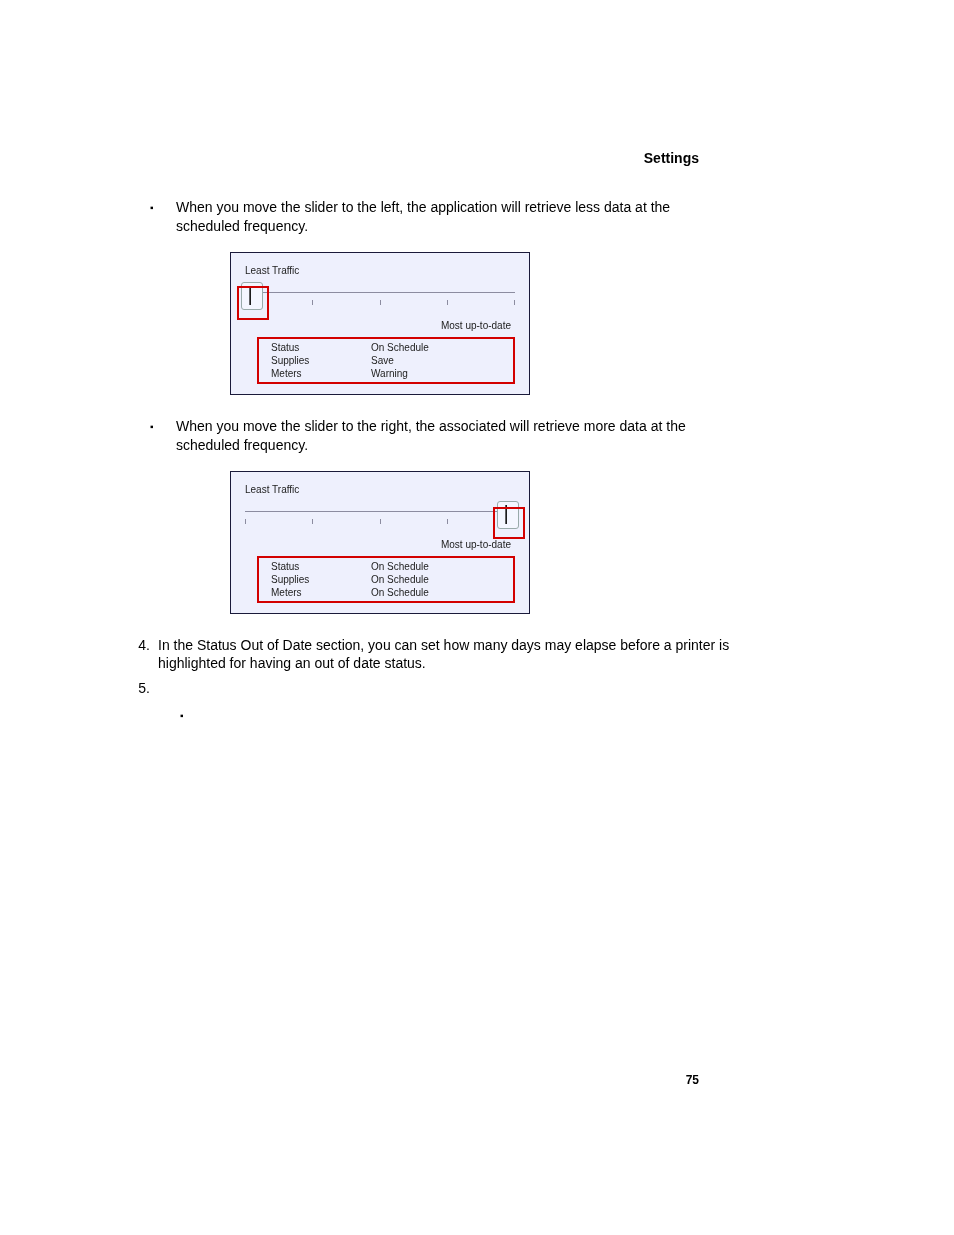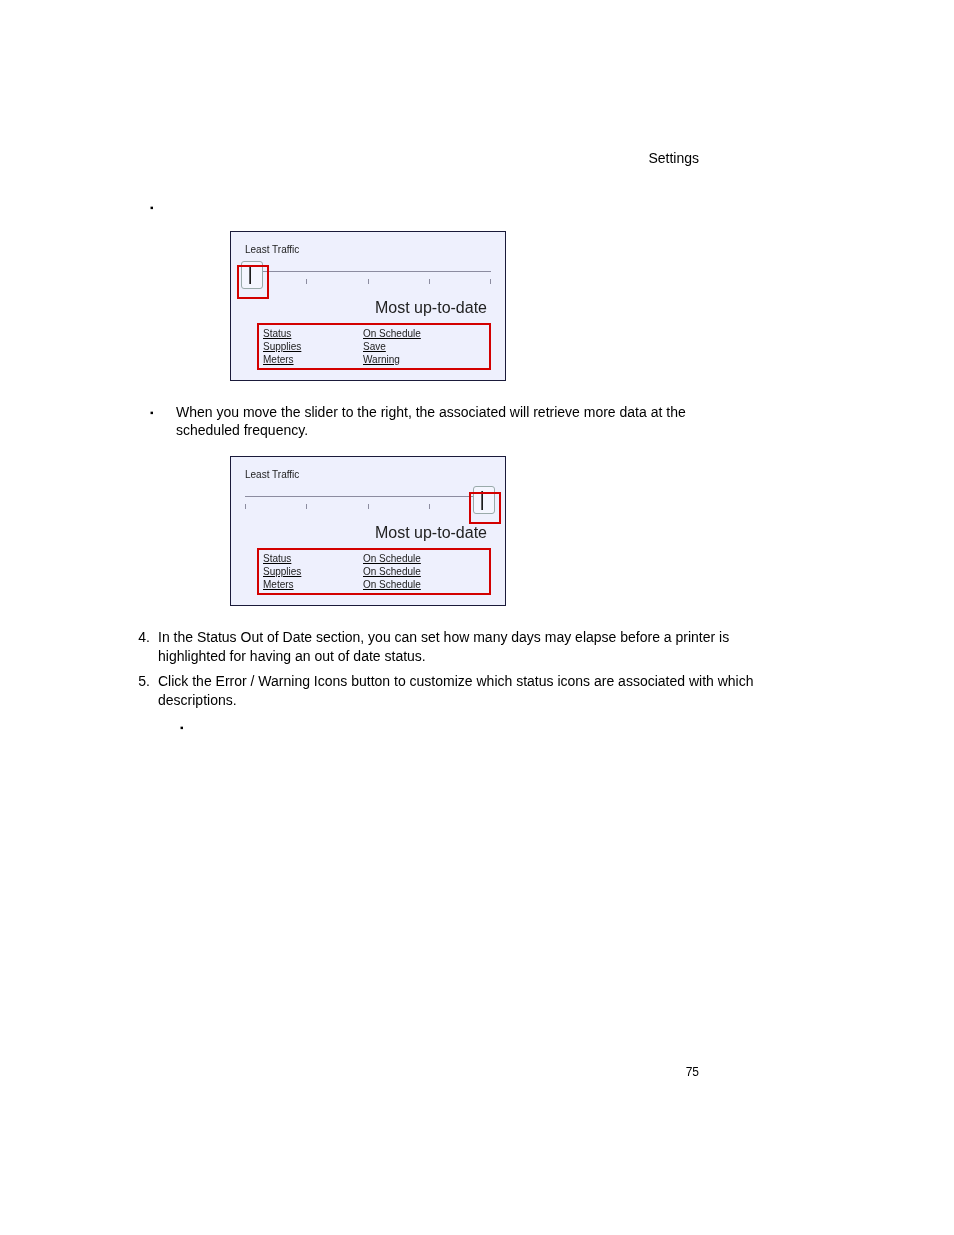--- a/index.html
+++ b/index.html
@@ -1,63 +1,64 @@
 <!DOCTYPE html>
 <html><head>
 <meta charset="utf-8">
 <style>
   html,body{margin:0;padding:0;background:#fff;font-family:Arial,Helvetica,sans-serif;color:#000;}
   .page{width:954px;height:1235px;position:relative;box-sizing:border-box;padding:150px 120px 0 120px;}
-  .header-right{position:absolute;top:150px;right:255px;font-size:14px;}
+  .header-right{position:absolute;top:150px;right:255px;font-size:14px;font-weight:bold;}
   .body{margin-top:48px;}
   .bullet-row{display:flex;align-items:flex-start;font-size:14px;line-height:1.35;margin-left:30px;}
   .num-row{display:flex;align-items:flex-start;font-size:14px;line-height:1.35;}
   .bullet-row .marker{width:26px;flex:0 0 26px;font-size:10px;padding-top:3px;}
   .num-row .marker{width:30px;flex:0 0 30px;text-align:right;padding-right:8px;}
   .bullet-row .txt,.num-row .txt{flex:1;max-width:560px;}
   .sub-bullet{display:flex;align-items:flex-start;font-size:14px;line-height:1.35;margin-left:60px;margin-top:8px;}
   .sub-bullet .marker{width:24px;flex:0 0 24px;font-size:10px;padding-top:3px;}
   .sub-bullet .txt{flex:1;max-width:540px;}
   .cb{display:inline-block;width:11px;height:11px;border:1px solid #000;vertical-align:middle;margin-right:2px;position:relative;top:-1px;}
   .serif-run{font-family:"Times New Roman",Times,serif;font-size:14.5px;}
   .fw{
-    width:276px;margin:16px 0 22px 110px;
+    width:300px;margin:16px 0 22px 110px;
     border:1px solid #1a1a3a;background:#eef0fd;position:relative;
     padding:12px 14px 10px 14px;box-sizing:border-box;
   }
   .fw .lt{font-size:10px;color:#222;margin-bottom:6px;}
   .slider-area{position:relative;height:34px;}
   .slider-track{position:absolute;left:0;right:0;top:10px;height:0;border-top:1px solid #8c8ca0;}
   .ticks{position:absolute;left:0;right:0;top:18px;display:flex;justify-content:space-between;}
   .ticks span{width:1px;height:5px;background:#8c8ca0;}
   .thumb{position:absolute;top:0;width:20px;height:26px;background:#f4f6ff;border:1px solid #9aa;border-radius:3px;display:flex;align-items:center;justify-content:center;}
   .thumb.left{left:-4px;}
   .thumb.right{right:-4px;}
   .thumb-box{position:absolute;border:2px solid #d30000;pointer-events:none;}
   .thumb-box.left{top:4px;left:-8px;width:28px;height:30px;}
   .thumb-box.right{top:6px;right:-10px;width:28px;height:28px;}
-  .mut{font-size:16px;color:#222;text-align:right;margin-top:4px;margin-right:4px;}
+  .mut{font-size:10px;color:#222;text-align:right;margin-top:4px;margin-right:4px;}
   .grid{margin:6px 0 0 12px;position:relative;border:2px solid #d30000;border-top:2px solid #d30000;}
-  .grid-inner{padding:2px 4px;text-decoration:underline;}
+  .grid-inner{padding:2px 12px;}
   .grid-row{display:flex;font-size:10px;color:#222;padding:1px 0;}
   .grid-row .c1{width:100px;}
   .grid-row .c2{flex:1;}
-  .page-num{position:absolute;bottom:156px;right:255px;font-size:12px;font-weight:normal;}
+  .page-num{position:absolute;bottom:148px;right:255px;font-size:12px;font-weight:bold;}
 </style>
 </head>
 <body>
 
 <div class="page">
 
   <div class="header-right">Settings</div>
 
   <div class="body">
 
     <div class="bullet-row">
       <div class="marker">▪</div>
+      <div class="txt">When you move the slider to the left, the application will retrieve less data at the scheduled frequency.</div>
     </div>
 
     <div class="fw">
       <div class="lt">Least Traffic</div>
       <div class="slider-area">
         <div class="slider-track"></div>
         <div class="ticks">
             <span></span>
             <span></span>
             <span></span>
@@ -124,21 +125,20 @@
       </div>
     </div>
 
     <div class="num-row">
       <div class="marker">4.</div>
       <div class="txt" style="max-width:620px">In the Status Out of Date section, you can set how many days may elapse before a printer is highlighted for having an out of date status.</div>
     </div>
 
     <div class="num-row" style="margin-top:6px">
       <div class="marker">5.</div>
-      <div class="txt" style="max-width:620px">Click the Error / Warning Icons button to customize which status icons are associated with which descriptions.</div>
     </div>
 
     <div class="sub-bullet">
       <div class="marker">▪</div>
     </div>
 
   </div>
 
   <div class="page-num">75</div>
 </div>

